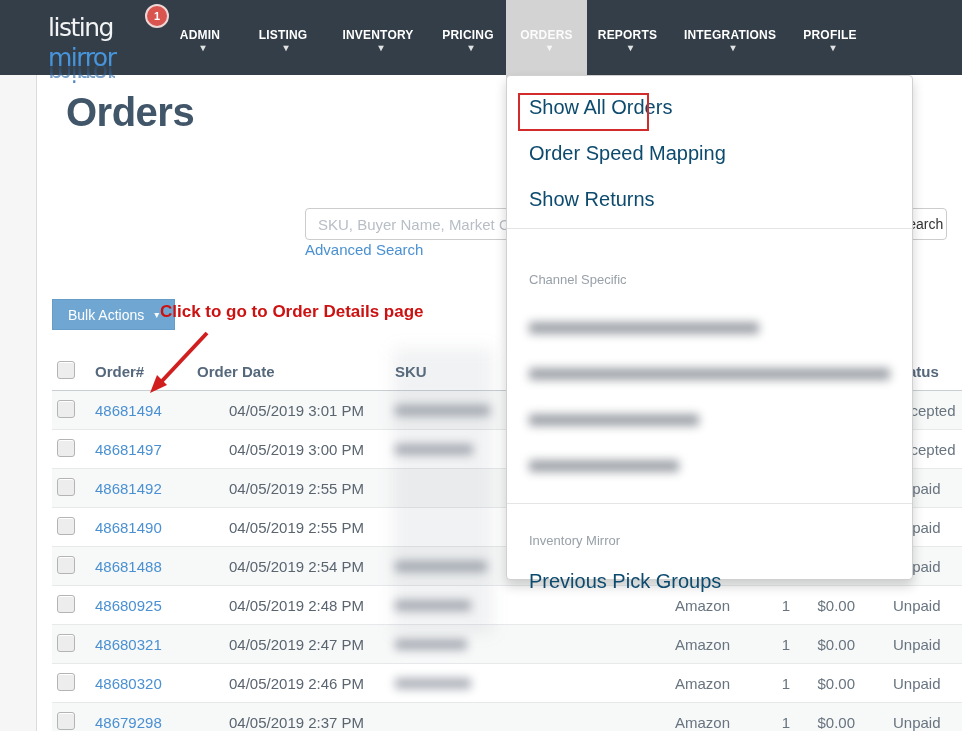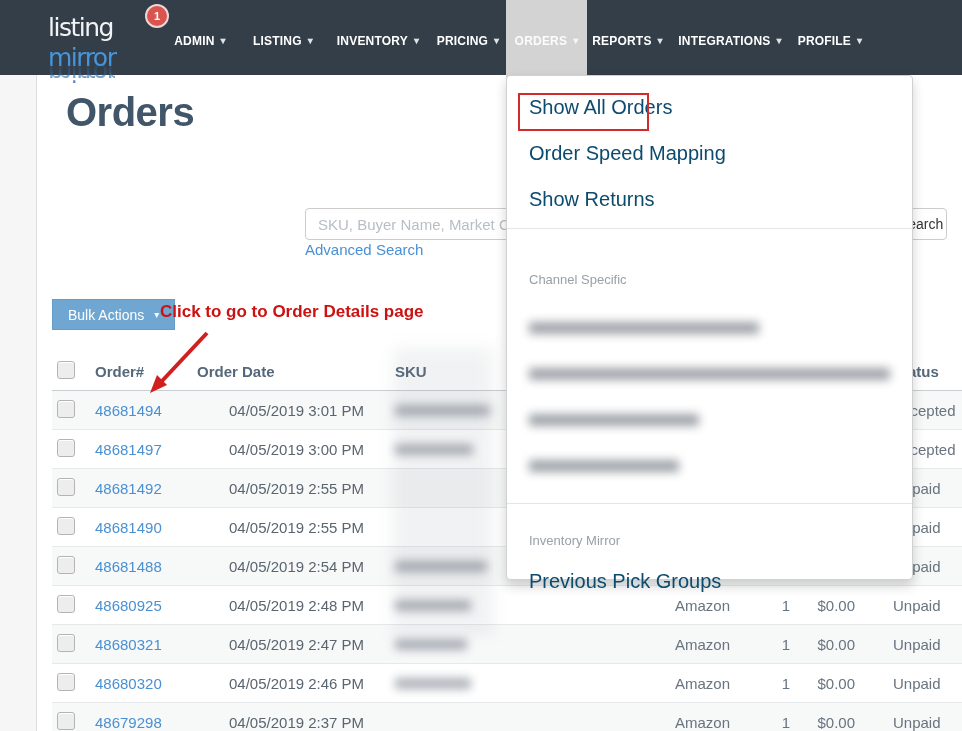--- a/index.html
+++ b/index.html
@@ -13,21 +13,21 @@
   .logo-listing{color:#f2f3f4;}
   .logo-mirror-wrap{position:relative;display:inline-block;color:#4795dc;}
   .logo-reflection{position:absolute;left:0;top:14px;transform:scaleY(-1);color:#2f6cad;opacity:.8;
      -webkit-mask-image:linear-gradient(to top,rgba(0,0,0,0) 15%,rgba(0,0,0,1) 80%);
      mask-image:linear-gradient(to top,rgba(0,0,0,0) 15%,rgba(0,0,0,1) 80%);}
   .logo-badge{position:absolute;left:97px;top:-9px;width:20px;height:20px;border-radius:50%;
      background:#d9534f;border:2px solid #ecd6d6;color:#fff;font-size:11px;font-weight:bold;
      display:flex;align-items:center;justify-content:center;}
   .nav-items{position:absolute;left:160px;top:0;height:75px;display:flex;}
   .nav-item{height:81px;display:flex;align-items:center;justify-content:center;
-     color:#fff;font-size:12px;font-weight:bold;letter-spacing:.2px;text-decoration:none;cursor:pointer;}
+     color:#fff;font-size:12px;font-weight:bold;letter-spacing:.2px;text-decoration:none;cursor:pointer;flex-direction:column;}
   .nav-item:nth-child(1){width:80px}.nav-item:nth-child(2){width:86px}
   .nav-item:nth-child(3){width:104px}.nav-item:nth-child(4){width:76px}
   .nav-item:nth-child(5){width:81px}.nav-item:nth-child(6){width:81px}
   .nav-item:nth-child(7){width:124px}.nav-item:nth-child(8){width:76px}
   .nav-item.active{background:#d3d3d3;color:rgba(255,255,255,.92);}
   .nav-caret{font-size:10px;margin-left:6px;opacity:.85;}
 
   
   .left-strip{position:absolute;left:0;top:75px;width:36px;height:656px;background:#f6f6f6;
      border-right:1px solid #dcdcdc;}

